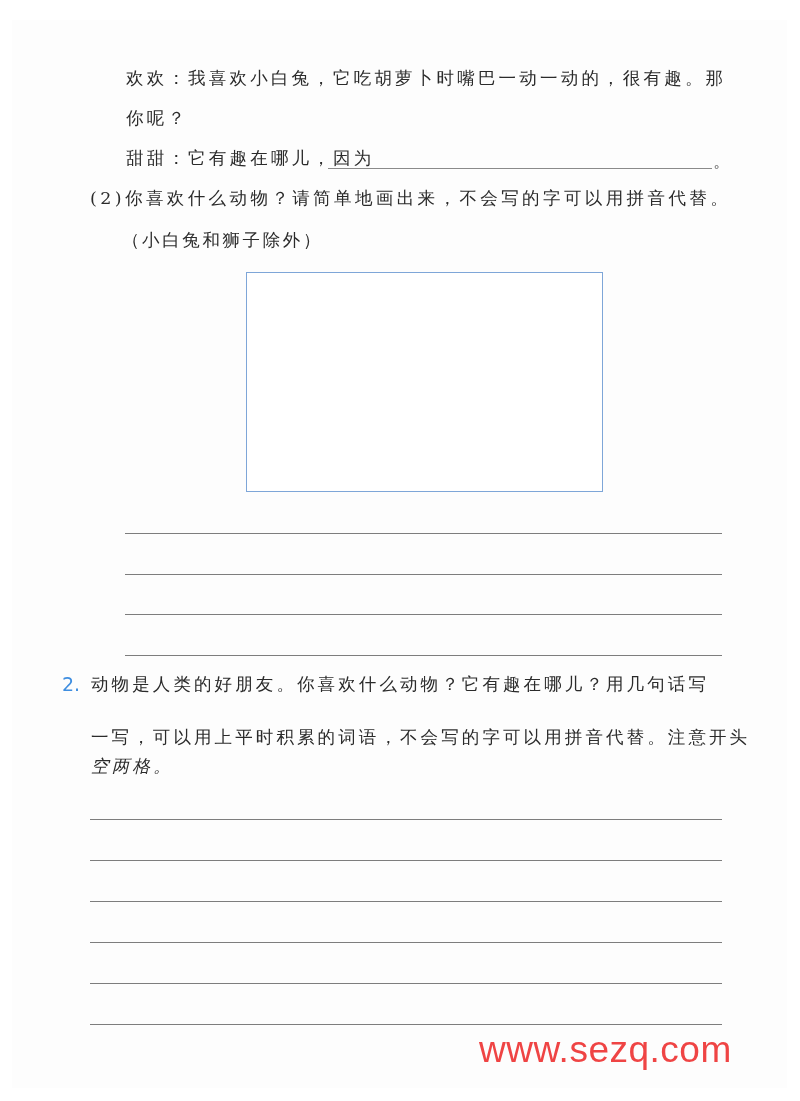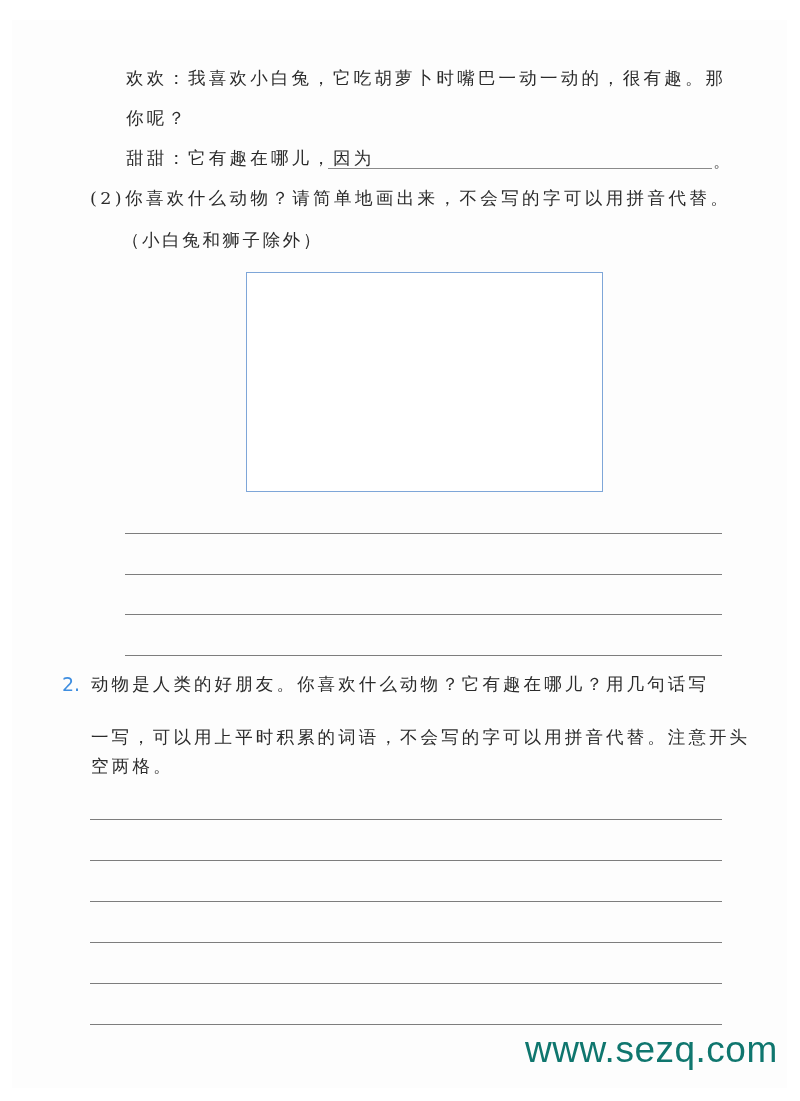--- a/index.html
+++ b/index.html
@@ -46,24 +46,24 @@
     }
     .q-number {
       position: absolute;
       font-family: "DejaVu Sans", "Liberation Sans", sans-serif;
       font-size: 19px;
       color: #3f8ee0;
       line-height: 22px;
     }
     .watermark {
       position: absolute;
-      left: 525px; top: 1030px;
+      left: 479px; top: 1030px;
       font-family: "Liberation Sans", "DejaVu Sans", sans-serif;
       font-size: 37px;
-      color: #0f766e;
+      color: #ef4444;
       letter-spacing: 0.5px;
       line-height: 40px;
     }
     .period-mark {
       position: absolute;
       font-size: 17px;
       line-height: 22px;
     }
   </style>
 </head>
@@ -85,21 +85,21 @@
 <div class="draw-box"></div>
 
 <div class="ruled-line" style="left:125px; top:533px; width:597px;"></div>
 <div class="ruled-line" style="left:125px; top:574px; width:597px;"></div>
 <div class="ruled-line" style="left:125px; top:614px; width:597px;"></div>
 <div class="ruled-line" style="left:125px; top:655px; width:597px;"></div>
 
 <div class="q-number" style="left:62px; top:673px;">2.</div>
 <div class="text-line" style="left:91px; top:673px; letter-spacing:3.1px;">动物是人类的好朋友。你喜欢什么动物？它有趣在哪儿？用几句话写</div>
 <div class="text-line" style="left:91px; top:714px; letter-spacing:3.1px;margin-top:12px;">一写，可以用上平时积累的词语，不会写的字可以用拼音代替。注意开头</div>
-<div class="text-line" style="left:91px; top:755px;">空两格。</div>
+<div class="text-line" style="left:91px; top:755px;font-style:italic;">空两格。</div>
 
 <div class="ruled-line" style="left:90px; top:819px; width:632px;"></div>
 <div class="ruled-line" style="left:90px; top:860px; width:632px;"></div>
 <div class="ruled-line" style="left:90px; top:901px; width:632px;"></div>
 <div class="ruled-line" style="left:90px; top:942px; width:632px;"></div>
 <div class="ruled-line" style="left:90px; top:983px; width:632px;"></div>
 <div class="ruled-line" style="left:90px; top:1024px; width:632px;"></div>
 
 <div class="watermark">www.sezq.com</div>
 

